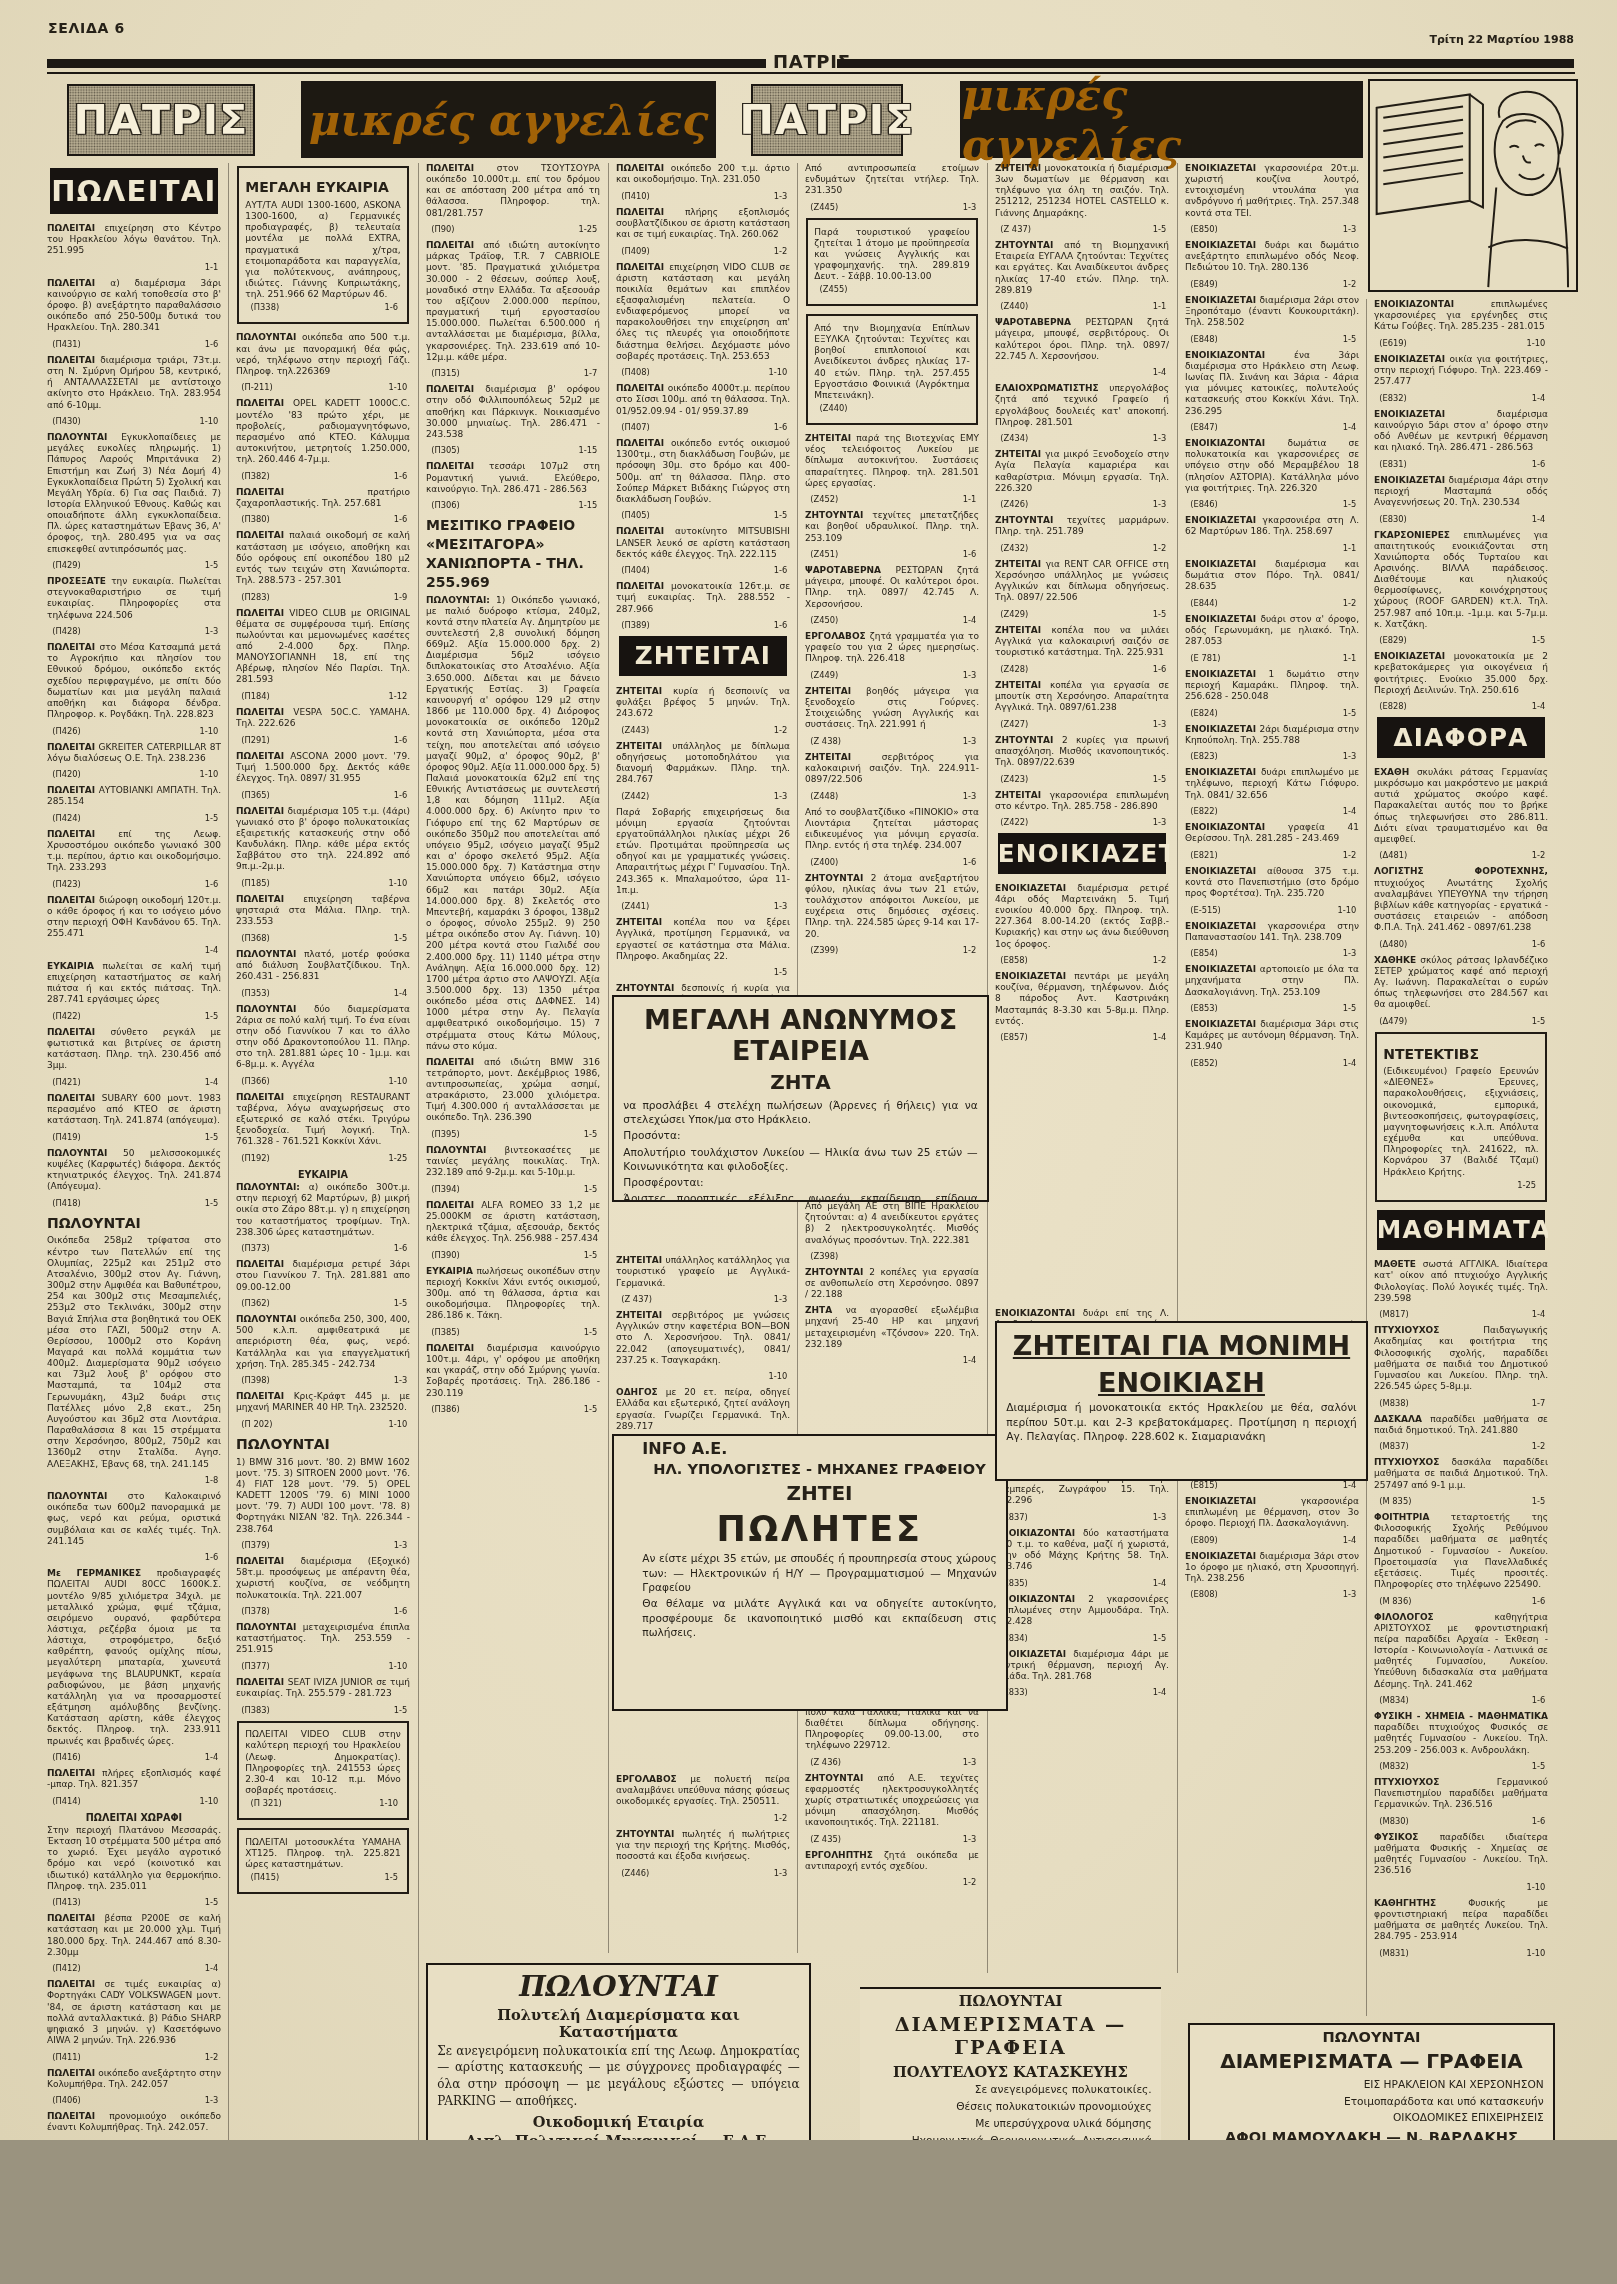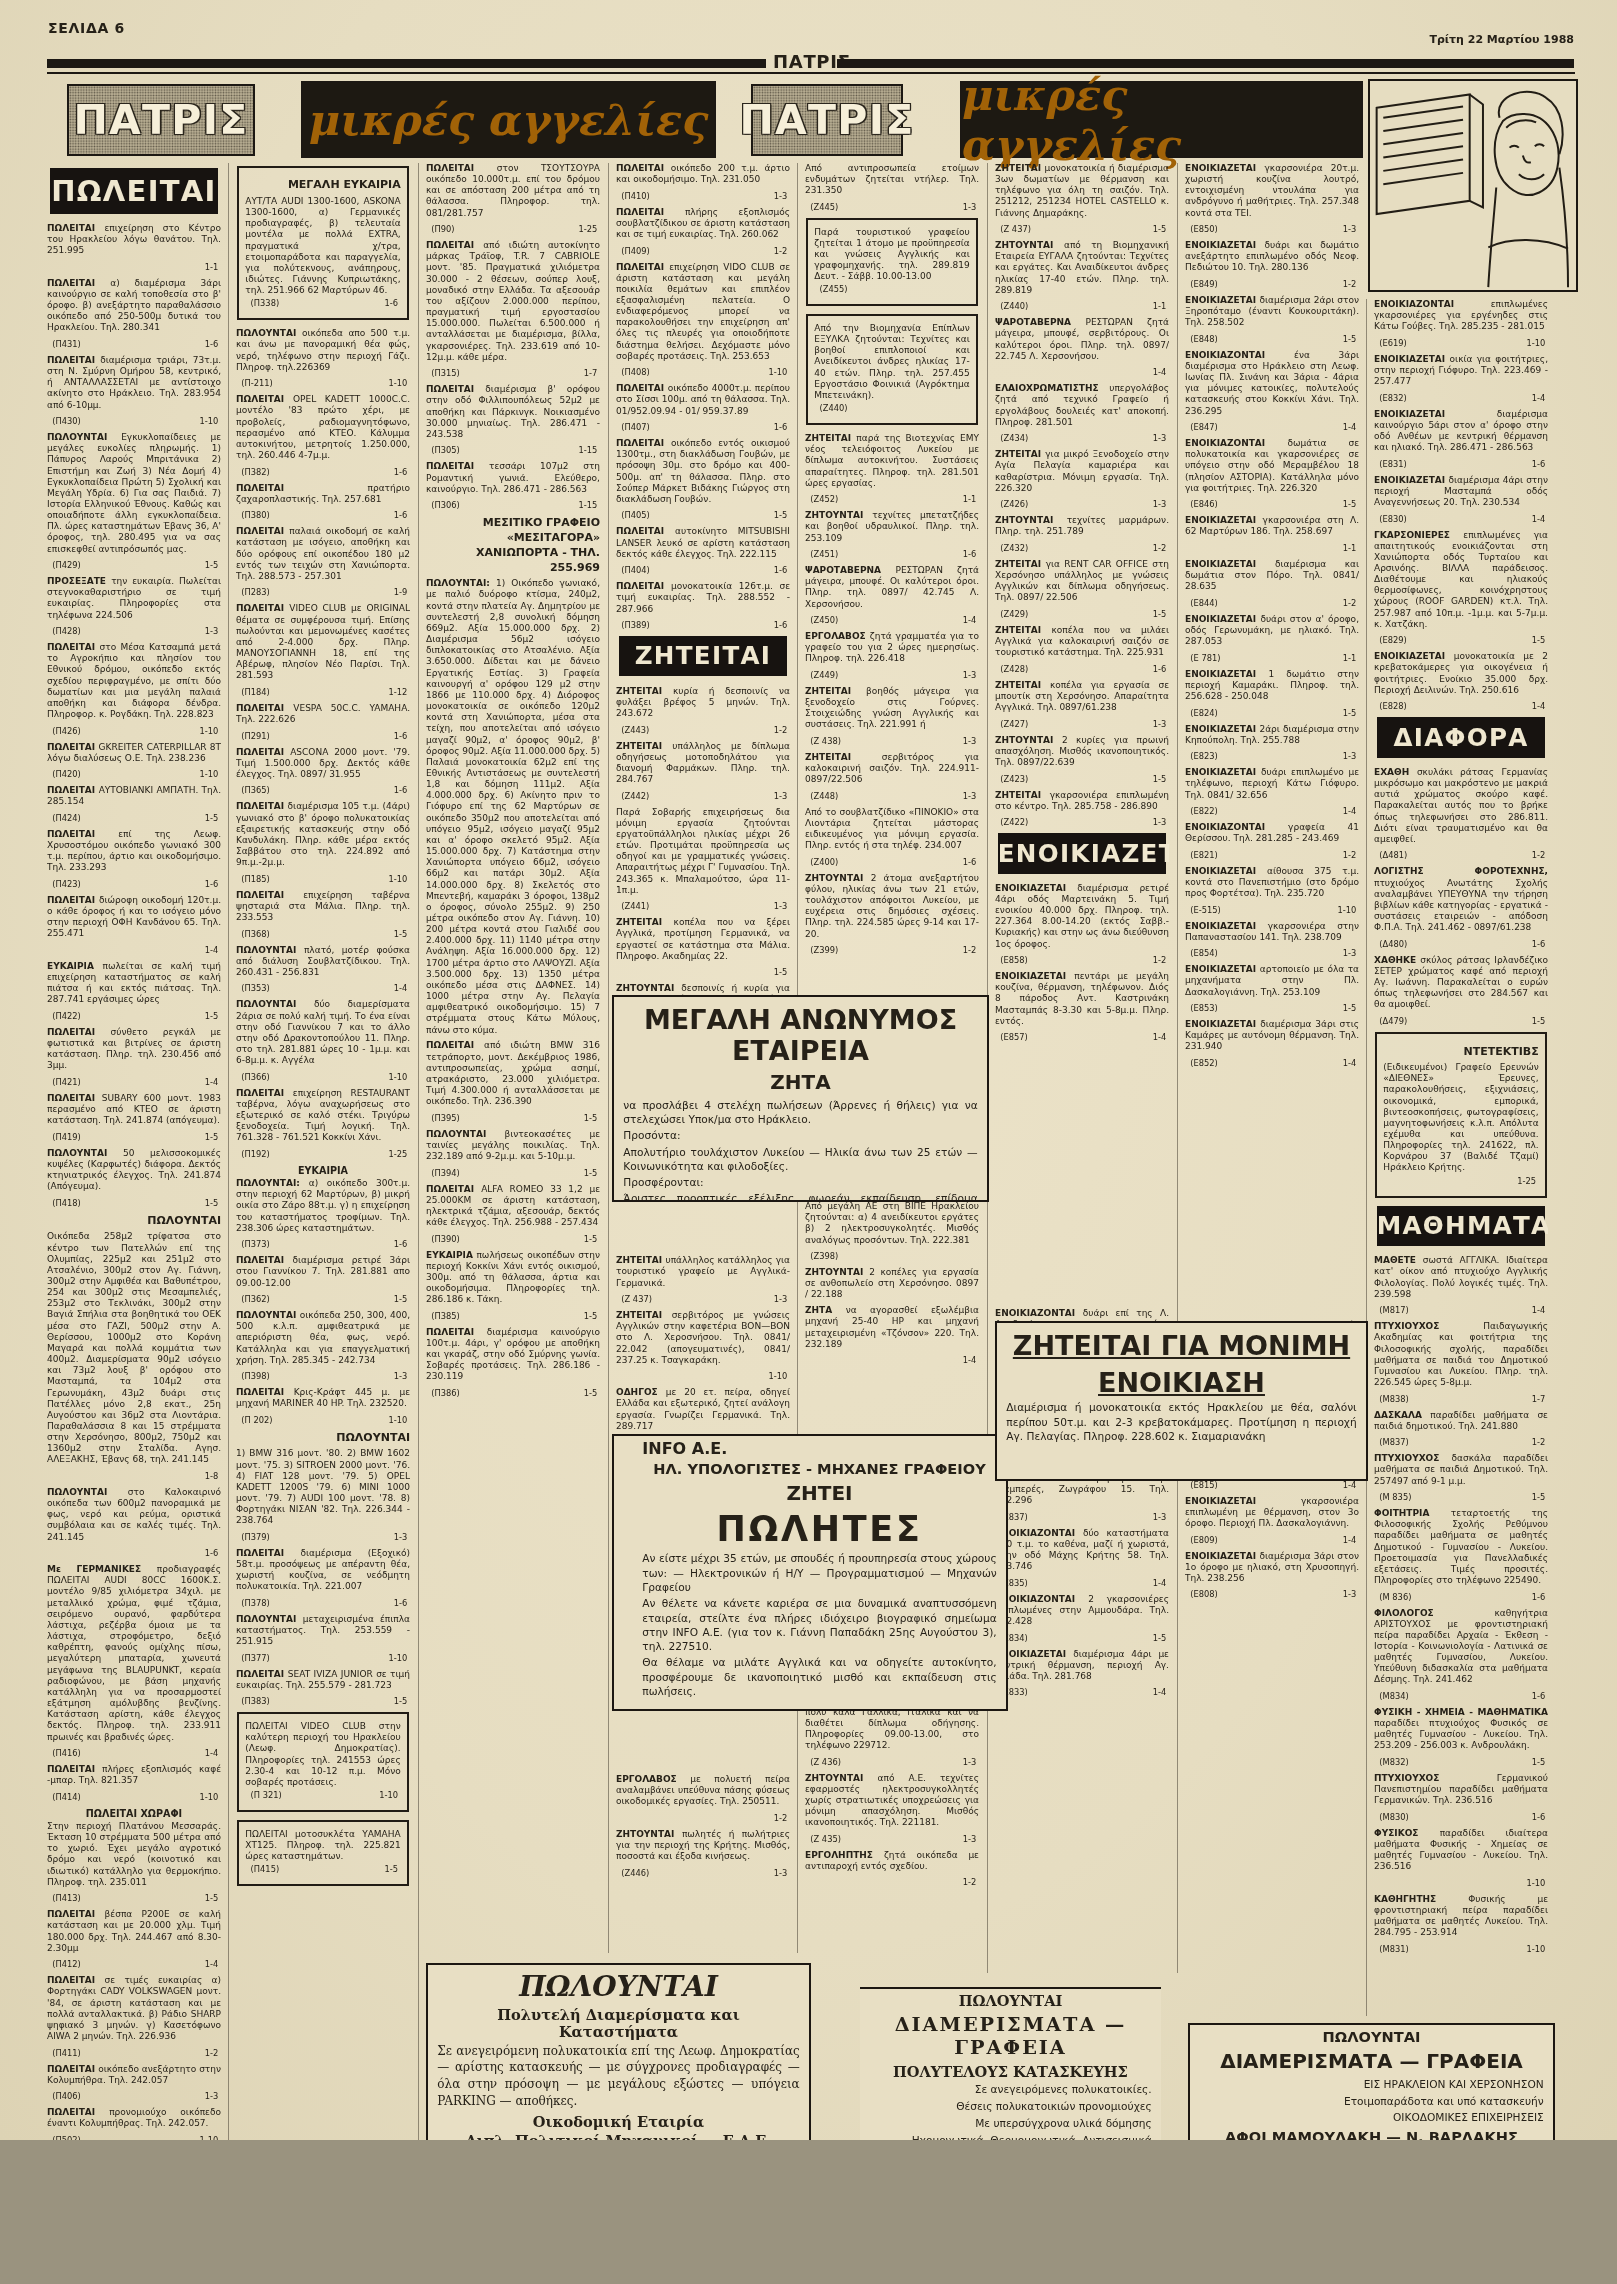--- a/index.html
+++ b/index.html
@@ -18,21 +18,21 @@
   .mast-black span{font-family:"DejaVu Serif","Liberation Serif",serif;font-style:italic;font-weight:bold;font-size:43px;color:#a16207;}
   .illus{position:absolute;border:2px solid #1c1813;background:#e6ddc1;overflow:hidden;}
   .col{position:absolute;width:174px;overflow:hidden;}
   .vrule{position:absolute;width:1.3px;background:#4a4336;opacity:.55;}
   .sec-h{background:#171310;color:#efe7cf;font-weight:900;text-align:center;font-size:24.6px;padding:5.3px 0 6px;margin:5.3px 2.7px 9.3px;letter-spacing:1.3px;}
   .sec-h.big{font-size:29px;}
   .ad{font-size:9px;line-height:1.24;text-align:justify;margin-bottom:4.7px;}
   .ad .lead{font-weight:bold;}
   .ad .adtitle{display:block;text-align:center;font-weight:bold;font-size:9.6px;margin-bottom:1.3px;}
   .ad-foot{display:flex;justify-content:space-between;font-size:8.3px;padding:0.7px 2.7px 0 5.3px;margin-bottom:6px;}
-  .ctr{ text-align:right;font-weight:bold;font-size:11px;line-height:1.35;margin:4px 0 2.7px;}
+  .ctr{ text-align:left;font-weight:bold;font-size:14px;line-height:1.35;margin:4px 0 2.7px;}
   .inbox{border:2px solid #211c15;padding:6.7px 6px 4px;margin:2.7px 1.3px 8px;background:rgba(255,255,255,0.04);}
   .inbox .ad{margin-bottom:1.3px;}
   .spacer{width:100%;}
   .ovl{position:absolute;background:#e8dfc4;z-index:6;}
   .ovl.bordered{border:2.7px solid #1c1712;}
   .bx-line{padding:0 9.3px;}
   .t-xl{font-size:27px;font-weight:900;text-align:center;margin:6.7px 0 1.3px;}
   .t-lg{font-size:20px;font-weight:900;text-align:center;margin:4px 0;}
   .t-md{font-size:14.6px;font-weight:bold;text-align:center;margin:2.7px 0;}
   .t-serif-xl{font-family:"DejaVu Serif","Liberation Serif",serif;font-style:italic;font-weight:bold;font-size:28px;text-align:center;margin:5.3px 0 2.7px;}
@@ -918,21 +918,20 @@
       <div class="bx-line t-body">Απολυτήριο τουλάχιστον Λυκείου — Ηλικία άνω των 25 ετών — Κοινωνικότητα και φιλοδοξίες.</div>
       <div class="bx-line t-body">Προσφέρονται:</div>
       <div class="bx-line t-body">Άριστες προοπτικές εξέλιξης, φωρεάν εκπαίδευση, επίδομα εκπαιδεύσεως, υψηλές αμοιβές, ασφάλιση της οικογένειας.</div>
     </div>
   <div class="ovl bordered" style="left:612px;top:1434px;width:373px;height:273px;overflow:hidden;padding-left:19px;">
       <div class="bx-line t-left-bold">INFO Α.Ε.</div>
       <div class="bx-line t-md">ΗΛ. ΥΠΟΛΟΓΙΣΤΕΣ - ΜΗΧΑΝΕΣ ΓΡΑΦΕΙΟΥ</div>
       <div class="bx-line t-lg">ΖΗΤΕΙ</div>
       <div class="bx-line t-huge">ΠΩΛΗΤΕΣ</div>
       <div class="bx-line t-body">Αν είστε μέχρι 35 ετών, με σπουδές ή προυπηρεσία στους χώρους των: — Ηλεκτρονικών ή Η/Υ — Προγραμματισμού — Μηχανών Γραφείου</div>
-      <div class="bx-line t-body">Αν θέλετε να κάνετε καριέρα σε μια δυναμικά αναπτυσσόμενη εταιρεία, στείλτε ένα πλήρες ιδιόχειρο βιογραφικό σημείωμα στην INFO A.E. (για τον κ. Γιάννη Παπαδάκη 25ης Αυγούστου 3), τηλ. 227510.</div>
       <div class="bx-line t-body">Θα θέλαμε να μιλάτε Αγγλικά και να οδηγείτε αυτοκίνητο, προσφέρουμε δε ικανοποιητικό μισθό και εκπαίδευση στις πωλήσεις.</div>
     </div>
   <div class="ovl bordered" style="left:995px;top:1321px;width:369px;height:156px;overflow:hidden;">
       <div class="bx-line t-xl t-underline">ΖΗΤΕΙΤΑΙ ΓΙΑ ΜΟΝΙΜΗ</div>
       <div class="bx-line t-xl t-underline">ΕΝΟΙΚΙΑΣΗ</div>
       <div class="bx-line t-body">Διαμέρισμα ή μονοκατοικία εκτός Ηρακλείου με θέα, σαλόνι περίπου 50τ.μ. και 2-3 κρεβατοκάμαρες. Προτίμηση η περιοχή Αγ. Πελαγίας. Πληροφ. 228.602 κ. Σιαμαριανάκη</div>
     </div>
   <div class="ovl bordered" style="left:426px;top:1963px;width:381px;height:250px;overflow:hidden;">
       <div class="bx-line t-serif-xl">ΠΩΛΟΥΝΤΑΙ</div>
       <div class="bx-line t-serif-md">Πολυτελή Διαμερίσματα και Καταστήματα</div>

